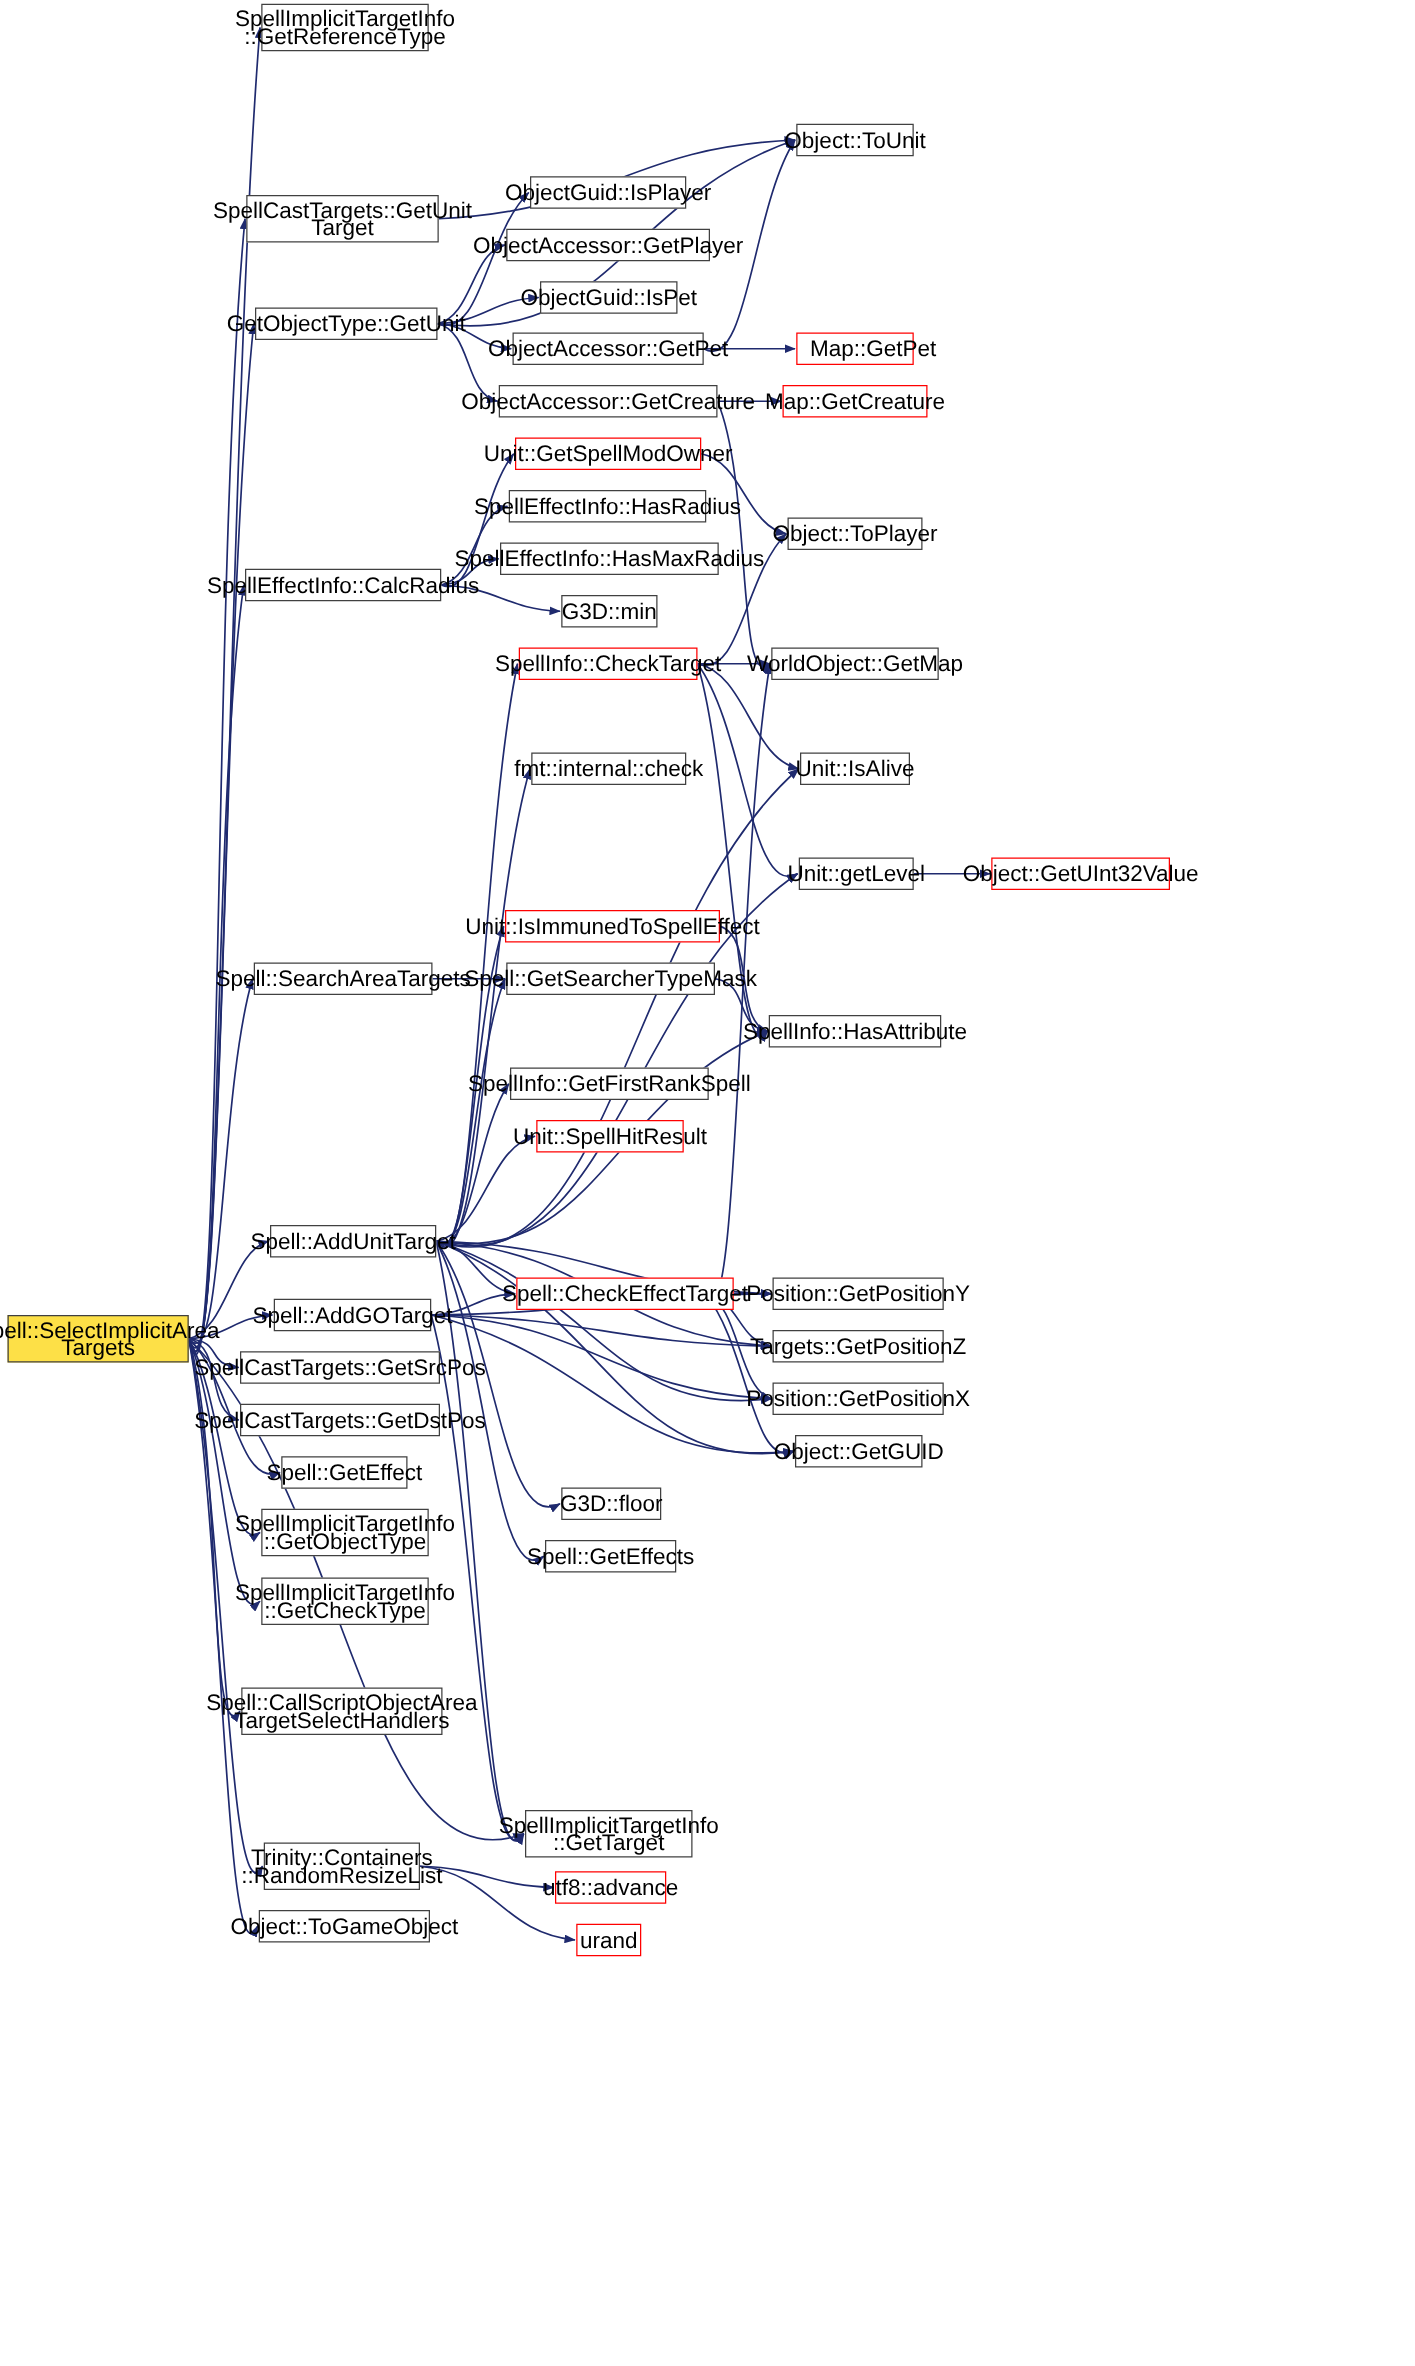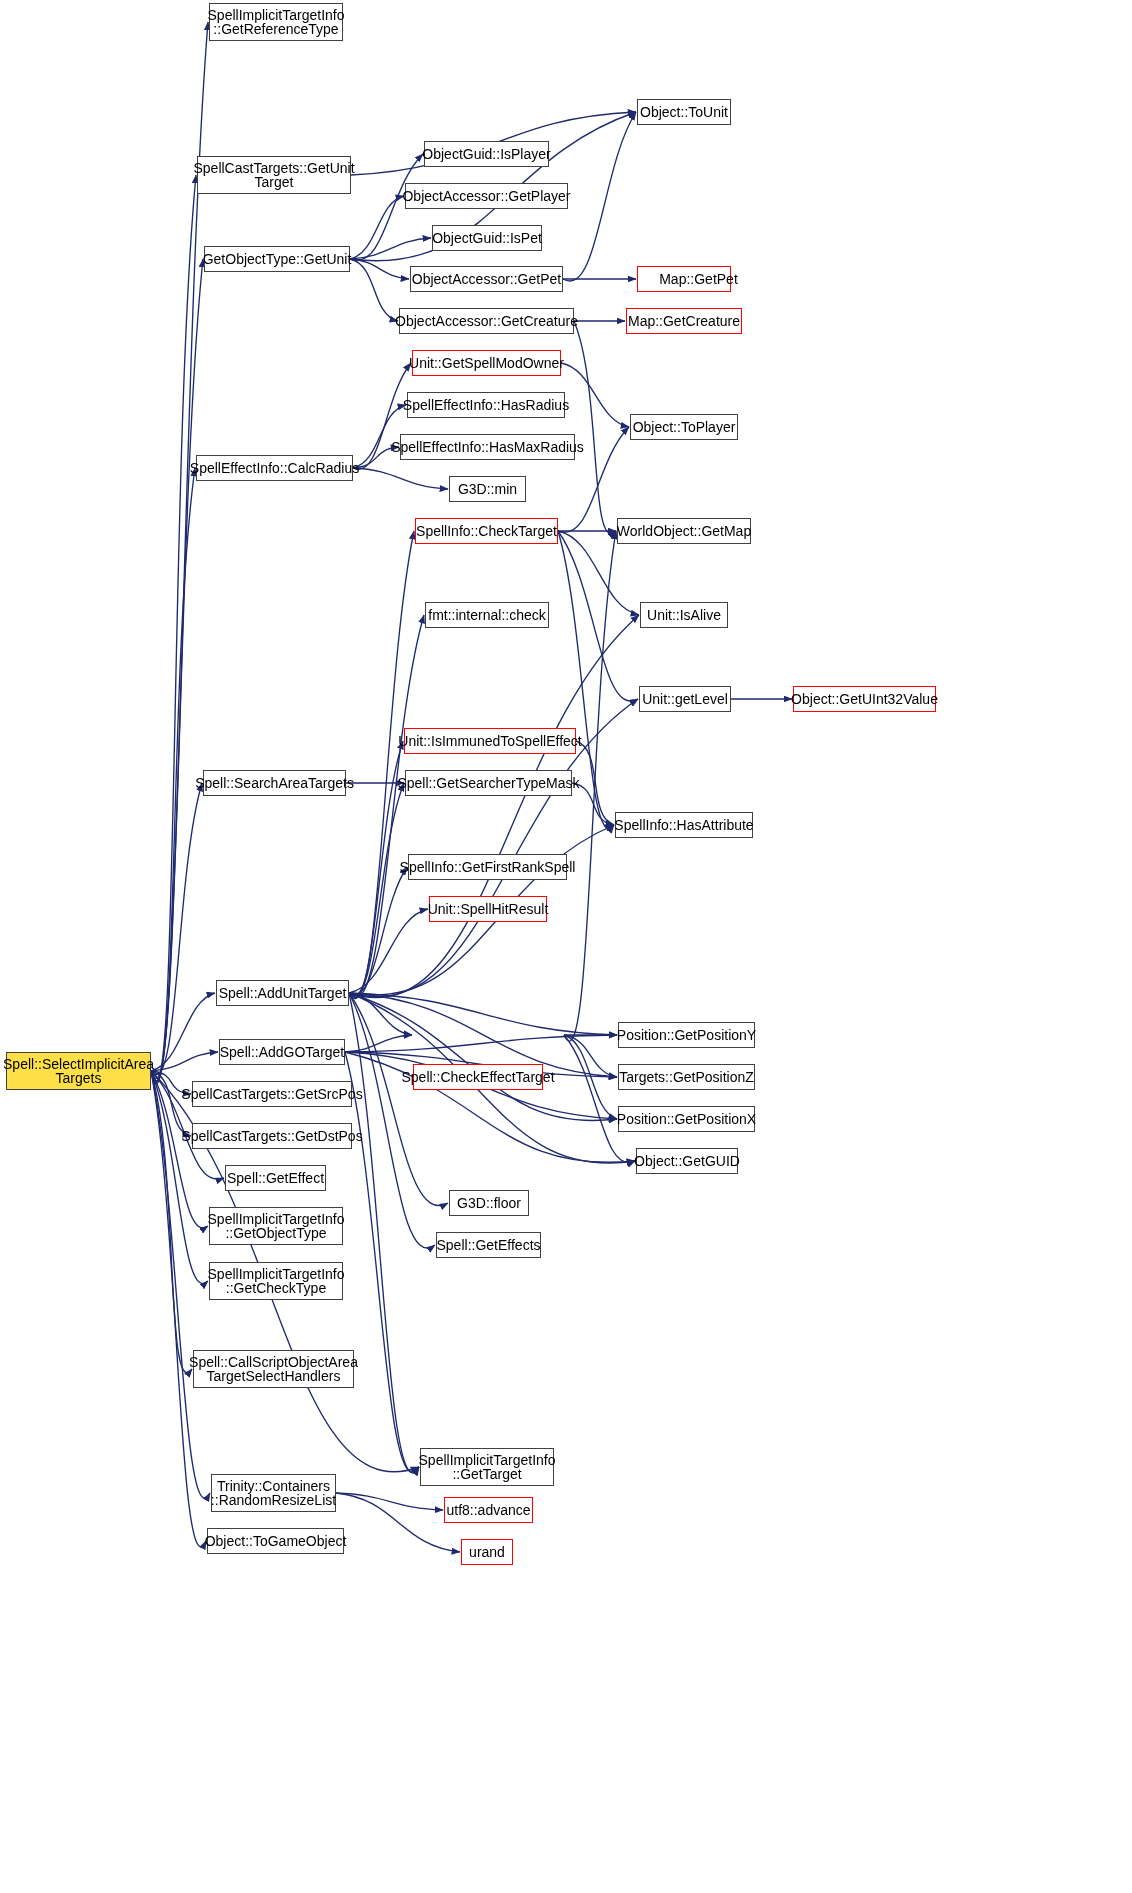--- a/index.html
+++ b/index.html
@@ -27,21 +27,21 @@
   .node {
     position: absolute;
     box-sizing: border-box;
     display: flex;
     align-items: center;
     justify-content: center;
     text-align: center;
     background: #ffffff;
     border: 1px solid #404040;
     color: #000000;
-    font-size: 14px;
+    font-size: 18px;
     line-height: 14px;
     letter-spacing: 0px;
     white-space: pre-line;
     padding: 0 3px;
     z-index: 5;
   }
   .node.red {
     border: 1px solid #ff0000;
   }
   .node.current {
@@ -159,21 +159,21 @@
       <div class="node" style="left: 640px; top: 602px; width: 88px; height: 26px;">Unit::IsAlive</div>
       <div class="node" style="left: 639px; top: 686px; width: 92px; height: 26px;">Unit::getLevel</div>
       <div class="node red" style="left: 793px; top: 686px; width: 143px; height: 26px;">Object::GetUInt32Value</div>
       <div class="node red" style="left: 404px; top: 728px; width: 172px; height: 26px;">Unit::IsImmunedToSpellEffect</div>
       <div class="node" style="left: 203px; top: 770px; width: 143px; height: 26px;">Spell::SearchAreaTargets</div>
       <div class="node" style="left: 405px; top: 770px; width: 167px; height: 26px;">Spell::GetSearcherTypeMask</div>
       <div class="node" style="left: 615px; top: 812px; width: 138px; height: 26px;">SpellInfo::HasAttribute</div>
       <div class="node" style="left: 408px; top: 854px; width: 159px; height: 26px;">SpellInfo::GetFirstRankSpell</div>
       <div class="node red" style="left: 429px; top: 896px; width: 118px; height: 26px;">Unit::SpellHitResult</div>
       <div class="node" style="left: 216px; top: 980px; width: 133px; height: 26px;">Spell::AddUnitTarget</div>
-      <div class="node red" style="left: 413px; top: 1022px; width: 130px; height: 26px; margin-top: 42px;">Spell::CheckEffectTarget</div>
+      <div class="node red" style="left: 413px; top: 1022px; width: 174px; height: 26px;">Spell::CheckEffectTarget</div>
       <div class="node" style="left: 618px; top: 1022px; width: 137px; height: 26px;">Position::GetPositionY</div>
       <div class="node" style="left: 219px; top: 1039px; width: 126px; height: 26px;">Spell::AddGOTarget</div>
       <div class="node" style="left: 618px; top: 1064px; width: 137px; height: 26px;">Targets::GetPositionZ</div>
       <div class="node current" style="left: 6px; top: 1052px; width: 145px; height: 38px;">Spell::SelectImplicitArea
 Targets</div>
       <div class="node" style="left: 192px; top: 1081px; width: 160px; height: 26px;">SpellCastTargets::GetSrcPos</div>
       <div class="node" style="left: 618px; top: 1106px; width: 137px; height: 26px;">Position::GetPositionX</div>
       <div class="node" style="left: 192px; top: 1123px; width: 160px; height: 26px;">SpellCastTargets::GetDstPos</div>
       <div class="node" style="left: 636px; top: 1148px; width: 102px; height: 26px;">Object::GetGUID</div>
       <div class="node" style="left: 225px; top: 1165px; width: 101px; height: 26px;">Spell::GetEffect</div>

